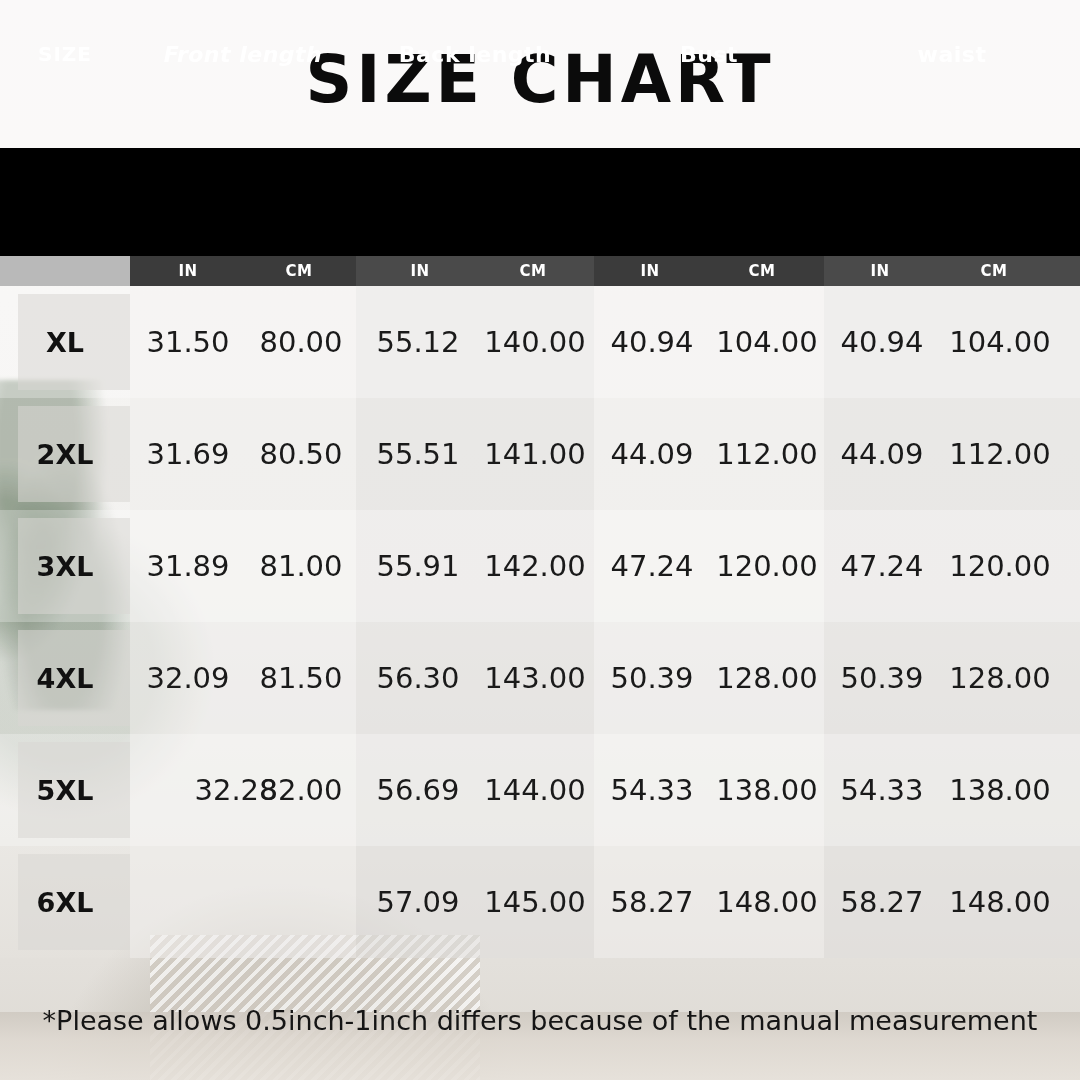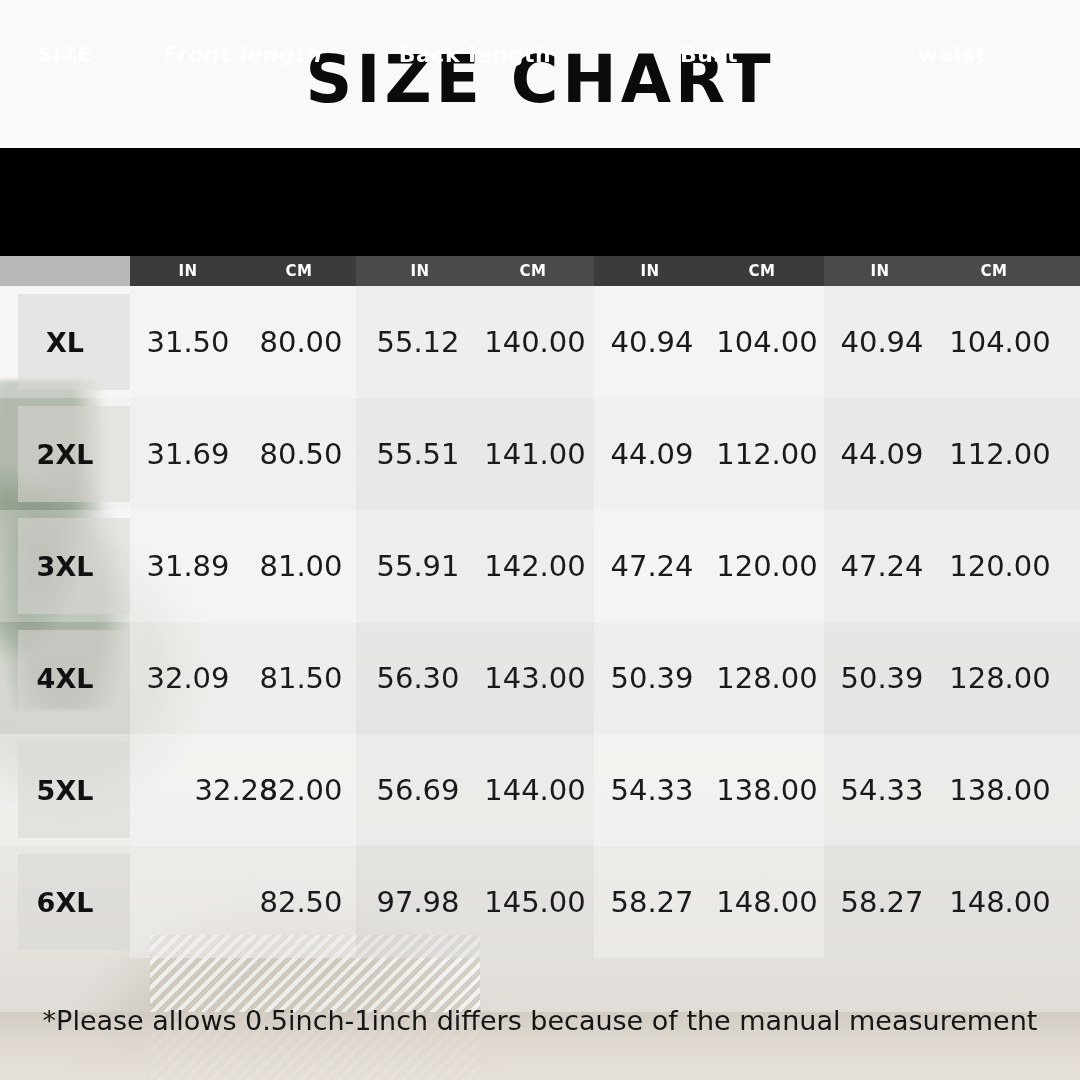--- a/index.html
+++ b/index.html
@@ -348,22 +348,21 @@
       <div class="cell" style="left:594px; width:116px;">54.33</div>
       <div class="cell" style="left:710px; width:114px;">138.00</div>
       <div class="cell" style="left:824px; width:116px;">54.33</div>
       <div class="cell" style="left:940px; width:120px;">138.00</div>
     </div>
 
     <div class="row" style="top:560px;">
       <div class="row-stripe alt"></div>
       <div class="size-chip"></div>
       <div class="size-label">6XL</div>
-      <div class="cell" style="left:246px; width:110px;">82.50</div>
-      <div class="cell" style="left:360px; width:116px;">97.98</div>
+      <div class="cell" style="left:360px; width:116px;">57.09</div>
       <div class="cell" style="left:476px; width:118px;">145.00</div>
       <div class="cell" style="left:594px; width:116px;">58.27</div>
       <div class="cell" style="left:710px; width:114px;">148.00</div>
       <div class="cell" style="left:824px; width:116px;">58.27</div>
       <div class="cell" style="left:940px; width:120px;">148.00</div>
     </div>
 
   </div>
 
   <div class="footnote">*Please allows 0.5inch-1inch differs because of the manual measurement</div>

